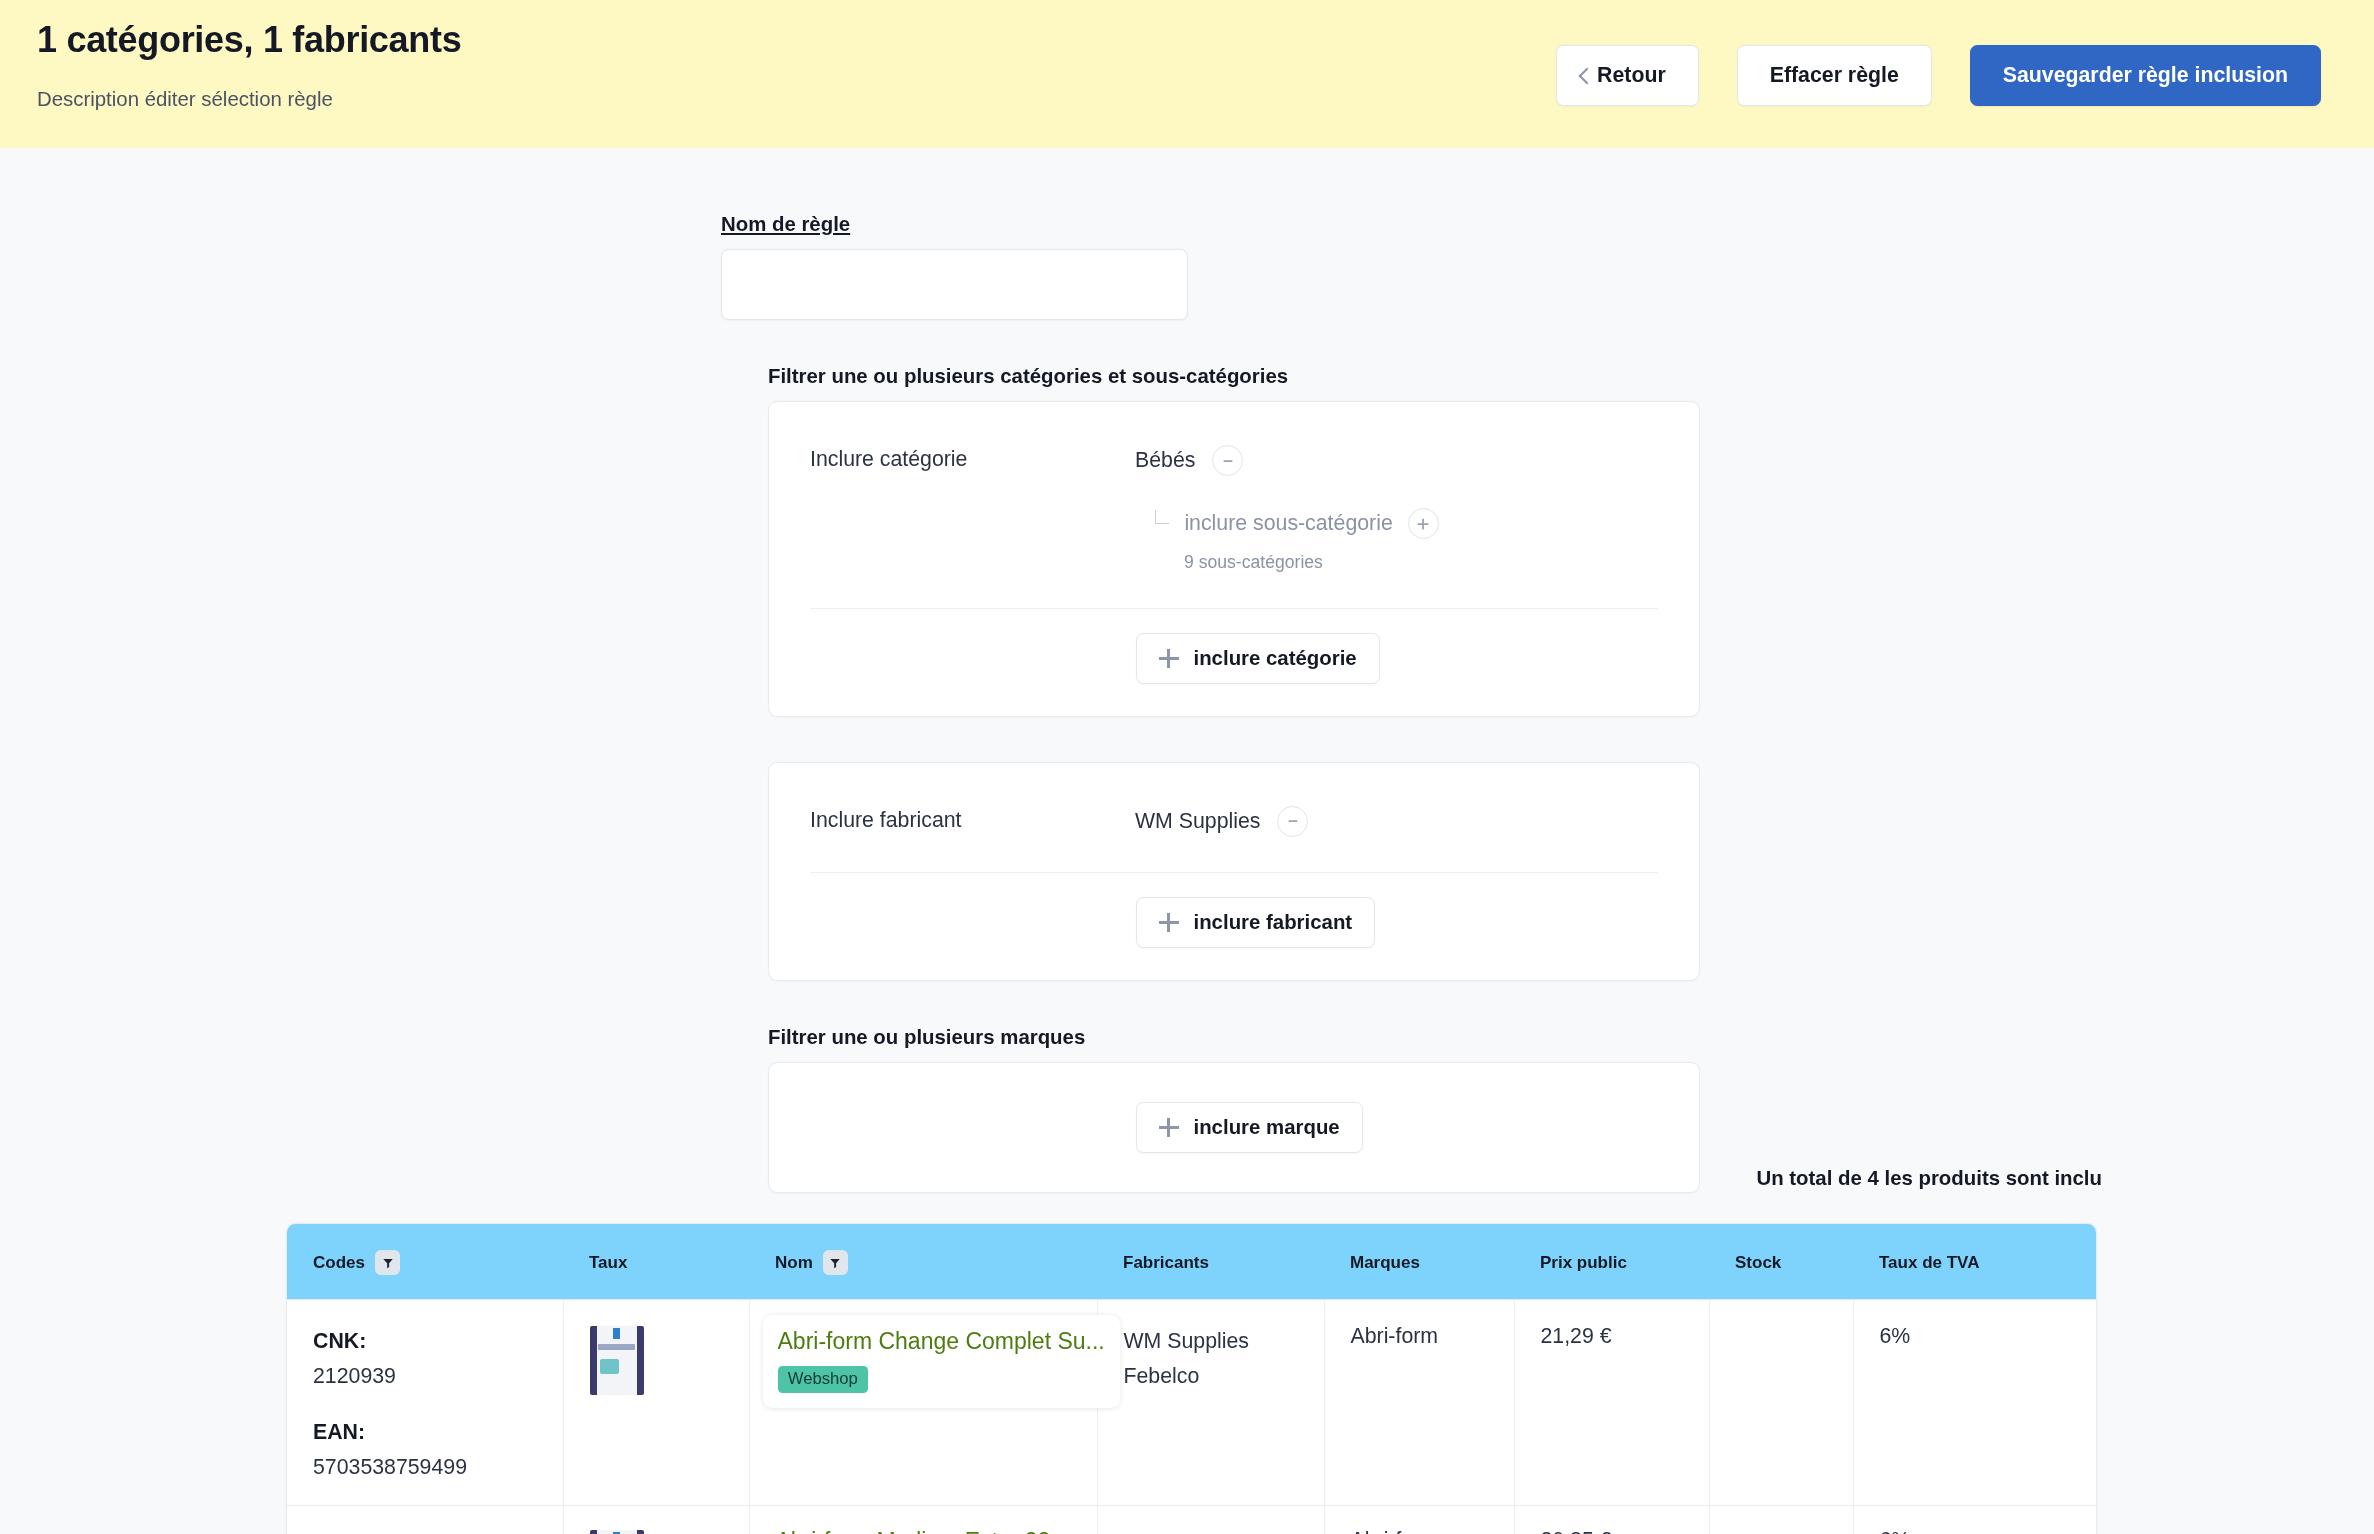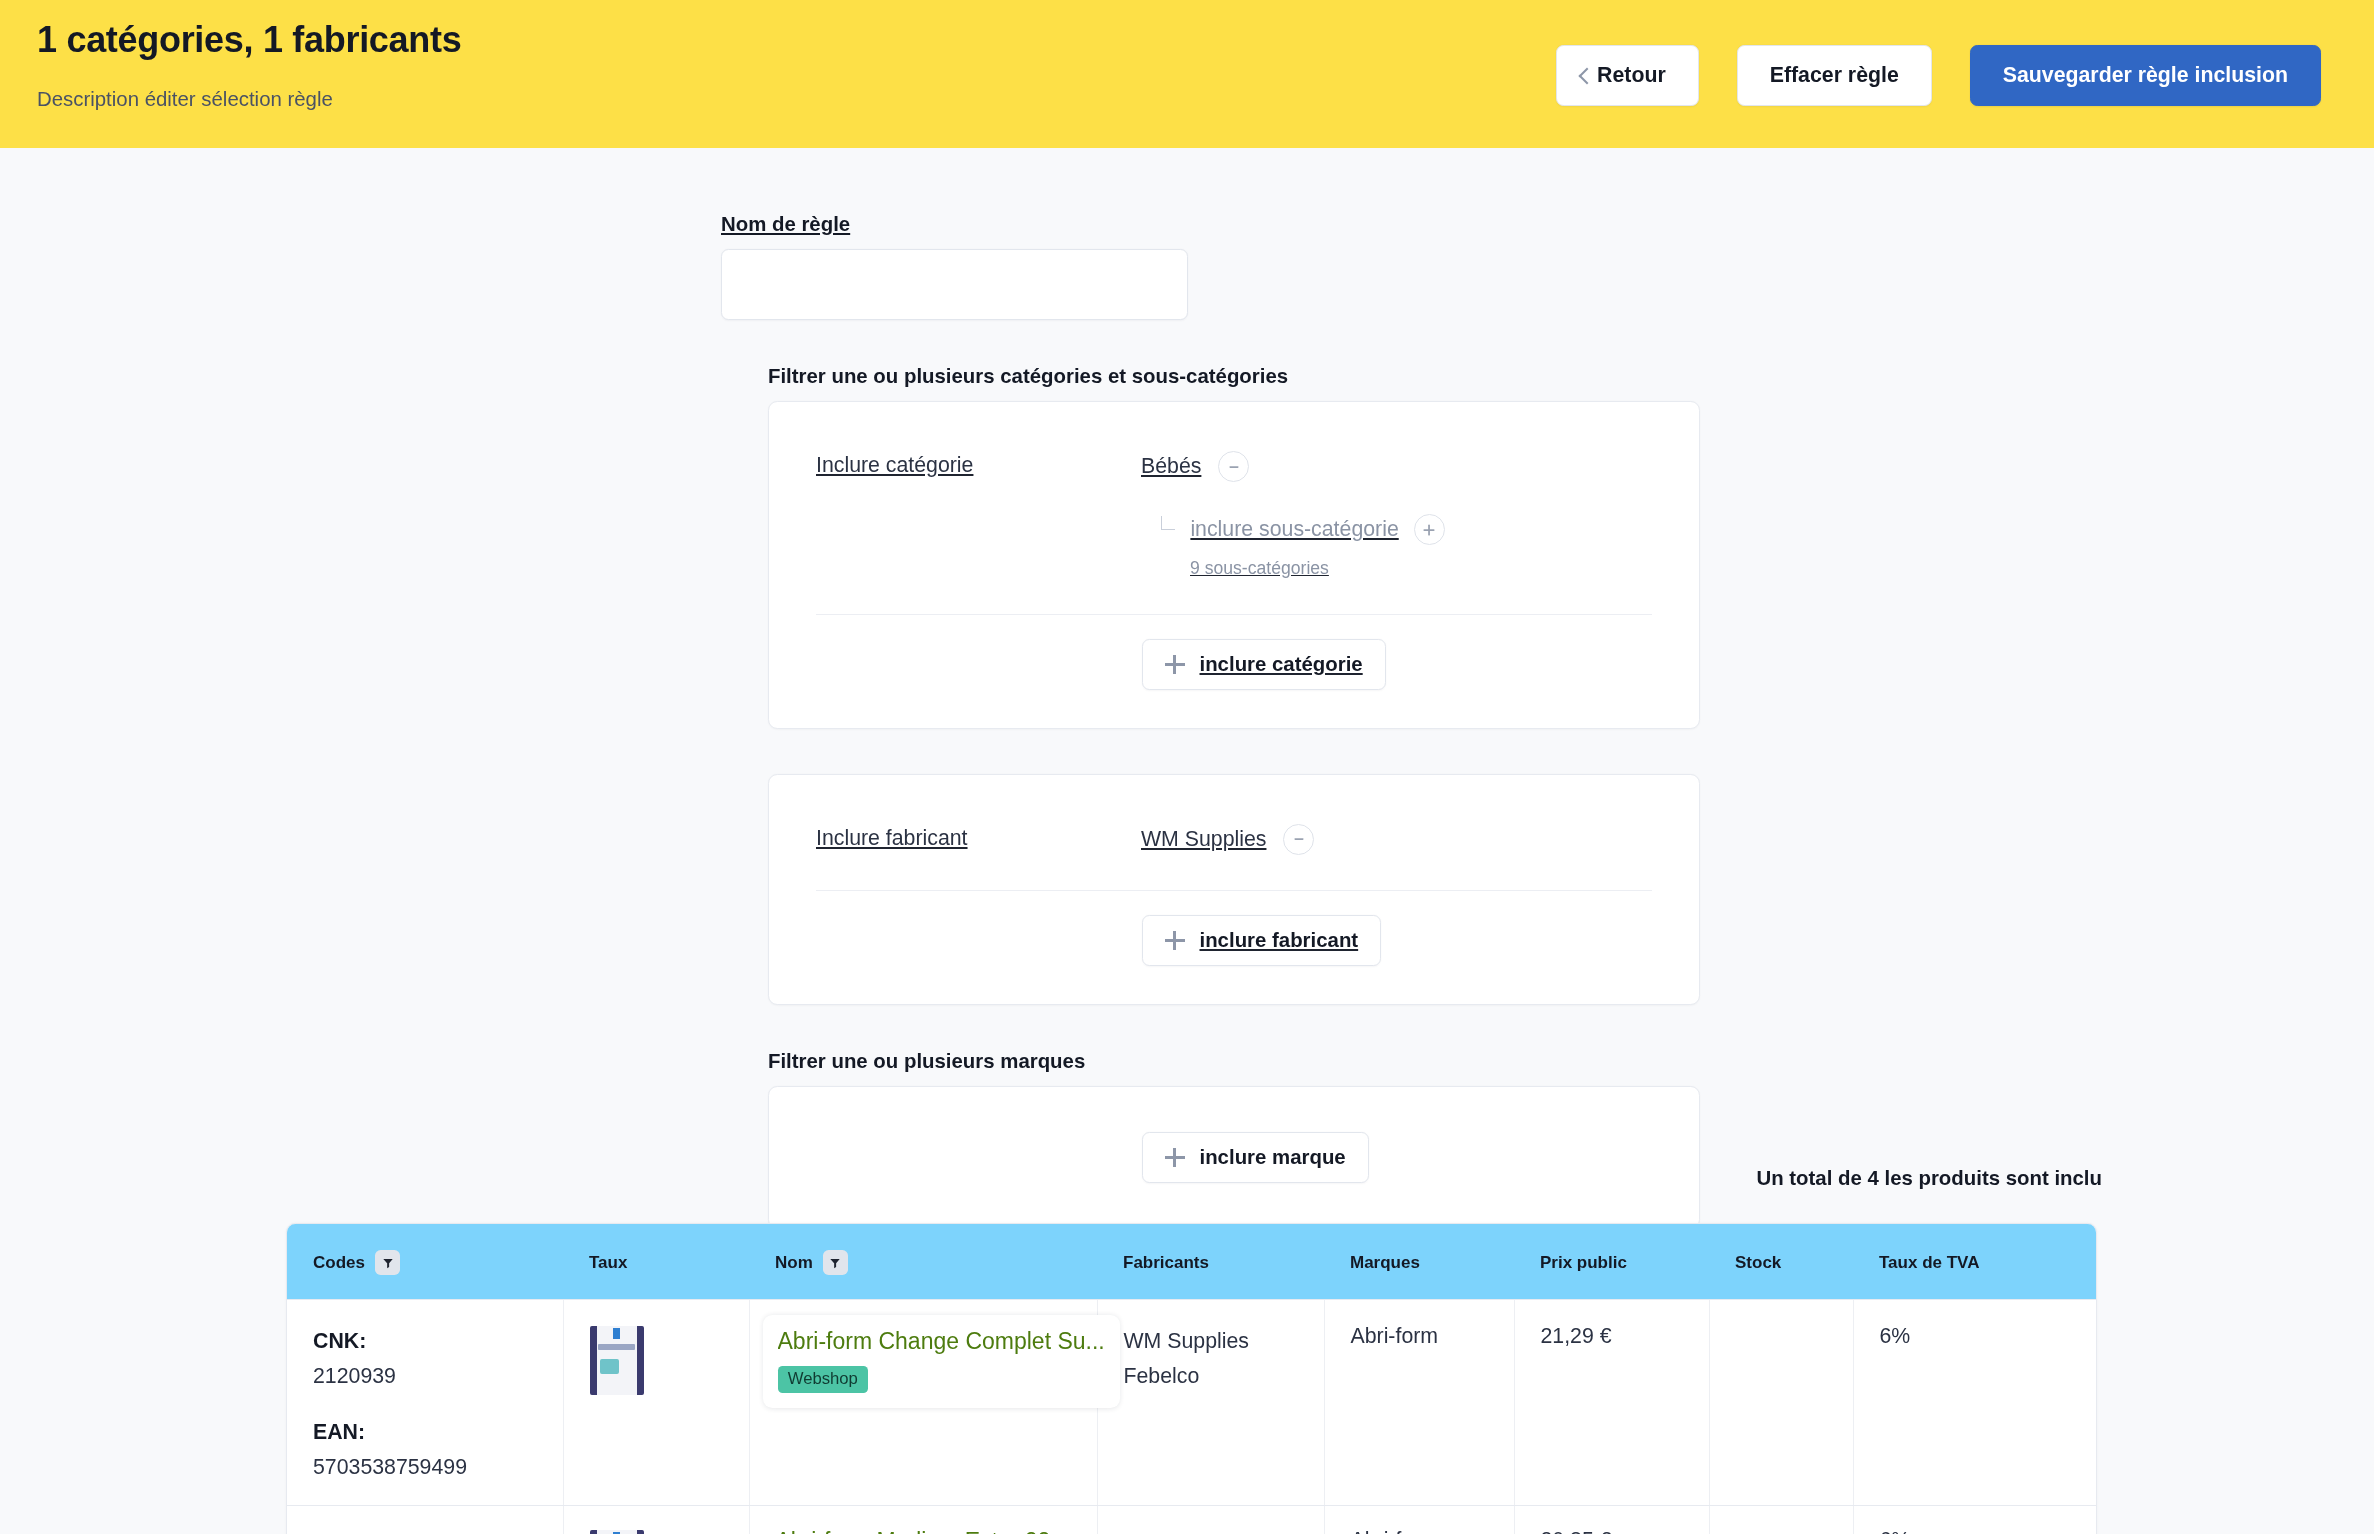--- a/index.html
+++ b/index.html
@@ -10,21 +10,21 @@
     background: #f8f9fb;
     font-family: "Liberation Sans", "DejaVu Sans", sans-serif;
     color: #1f2430;
     overflow: hidden;
   }
   .page { position: relative; width: 2375px; height: 1534px; }
 
   
   .header {
     position: absolute; top: 0; left: 0; width: 2375px; height: 148px;
-    background: #fde047;
+    background: #fef9c3;
   }
   .header-title {
     position: absolute; left: 37px; top: 18.6px;
     font-size: 36px; font-weight: 700; letter-spacing: -0.3px; color: #141925;
   }
   .header-sub {
     position: absolute; left: 37px; top: 88px;
     font-size: 20.4px; font-weight: 400; color: #4a5264;
   }
   .header-actions {
@@ -65,23 +65,22 @@
     font-family: "Liberation Sans", "DejaVu Sans", sans-serif;
     outline: none;
     box-shadow: 0 0.9px 1.9px rgba(18,28,45,0.04);
   }
   .section { margin-top: 45px; margin-left: 47px; }
   .section-title {
     font-size: 20.4px; font-weight: 700; color: #141925; margin-bottom: 13px;
   }
   .panel {
     background: #ffffff; border: 0.9px solid #e7eaf0; border-radius: 9.3px;
-    width: 932px; padding: 12px;
+    width: 932px; padding: 6px;
     box-shadow: 0 0.9px 1.9px rgba(18,28,45,0.03);
-    text-decoration: underline;
   }
   .panel-row {
     display: flex; align-items: flex-start;
     padding: 37px 35px 0 35px;
   }
   .panel-row .row-label {
     font-size: 21.3px; color: #2b3243; width: 325px; flex: none; line-height: 1;
     padding-top: 3.7px;
   }
   .row-value-wrap { flex: 1; }

